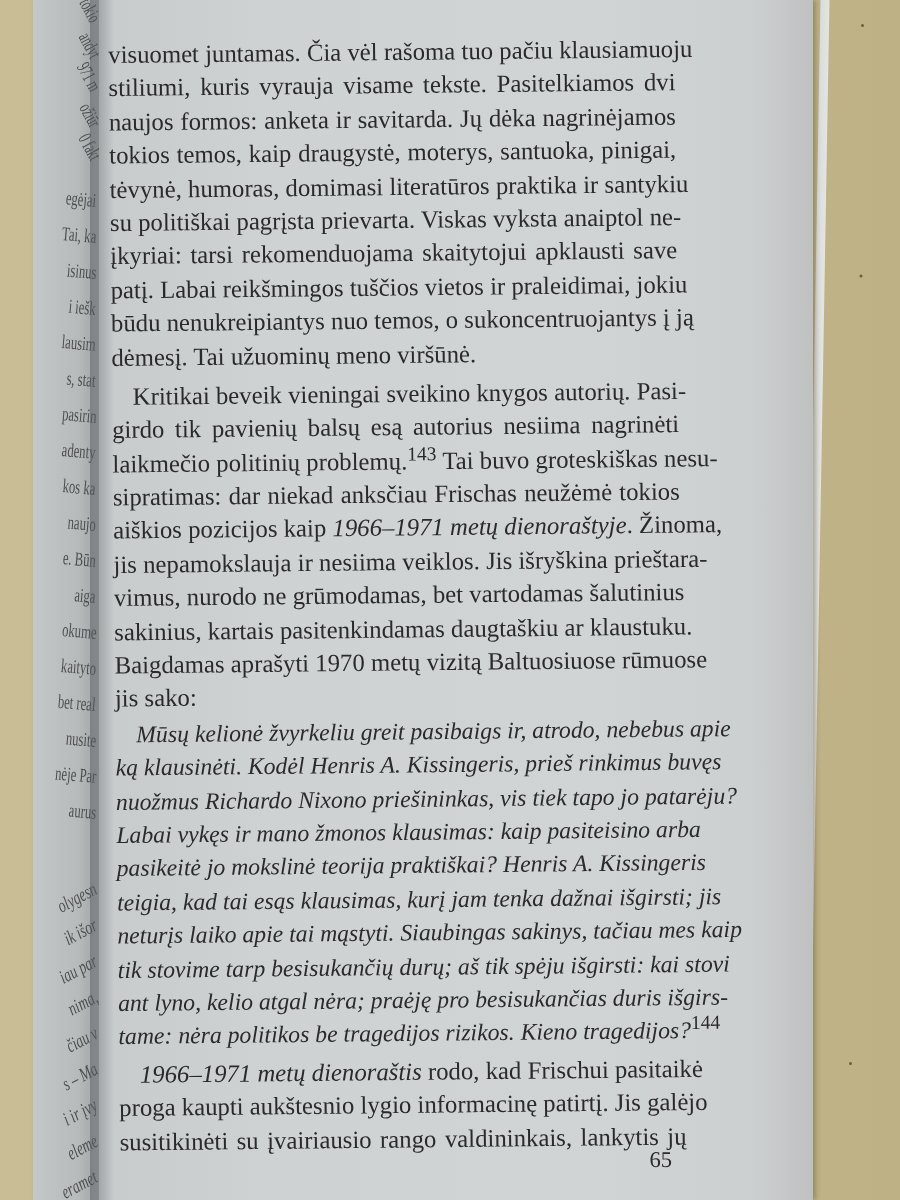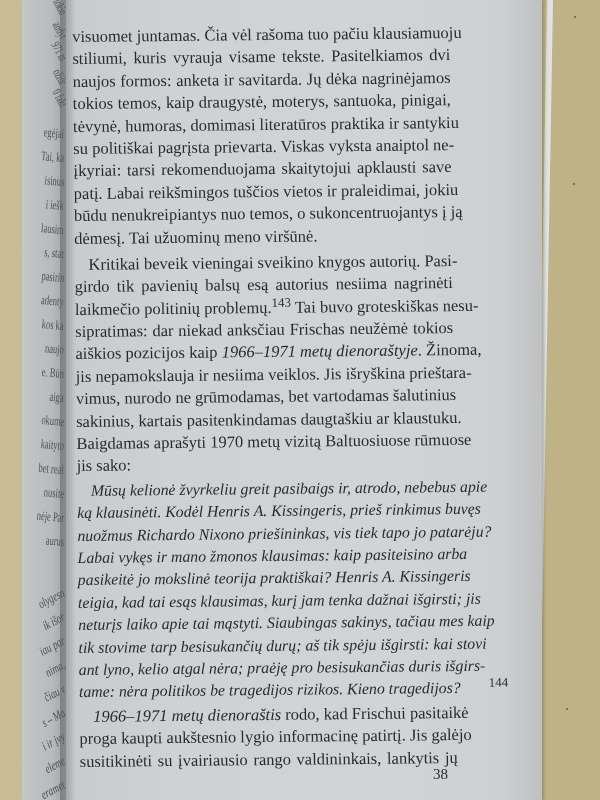--- a/index.html
+++ b/index.html
@@ -134,22 +134,22 @@
   <div class="it" style="font-size:15.8px; margin-top:2px;">
     <span class="line indent">Mūsų kelionė žvyrkeliu greit pasibaigs ir, atrodo, nebebus apie</span>
     <span class="line">ką klausinėti. Kodėl Henris A. Kissingeris, prieš rinkimus buvęs</span>
     <span class="line">nuožmus Richardo Nixono priešininkas, vis tiek tapo jo patarėju?</span>
     <span class="line">Labai vykęs ir mano žmonos klausimas: kaip pasiteisino arba</span>
     <span class="line">pasikeitė jo mokslinė teorija praktiškai? Henris A. Kissingeris</span>
     <span class="line">teigia, kad tai esąs klausimas, kurį jam tenka dažnai išgirsti; jis</span>
     <span class="line">neturįs laiko apie tai mąstyti. Siaubingas sakinys, tačiau mes kaip</span>
     <span class="line">tik stovime tarp besisukančių durų; aš tik spėju išgirsti: kai stovi</span>
     <span class="line">ant lyno, kelio atgal nėra; praėję pro besisukančias duris išgirs-</span>
-    <span class="line last"><span>tame: nėra politikos be tragedijos rizikos. Kieno tragedijos?</span><sup style="font-style:normal;margin-left:28px;">144</sup></span>
+    <span class="line last"><span>tame: nėra politikos be tragedijos rizikos. Kieno tragedijos?</span><sup style="font-style:normal;">144</sup></span>
   </div>
   <div style="margin-top:2px;">
     <span class="line indent"><span class="it">1966–1971 metų dienoraštis</span><span> rodo, kad Frischui pasitaikė</span></span>
     <span class="line">proga kaupti aukštesnio lygio informacinę patirtį. Jis galėjo</span>
     <span class="line">susitikinėti su įvairiausio rango valdininkais, lankytis jų</span>
   </div>
 </div>
 
-<div class="page-number">38</div>
+<div class="page-number">65</div>
 
 </body></html>

